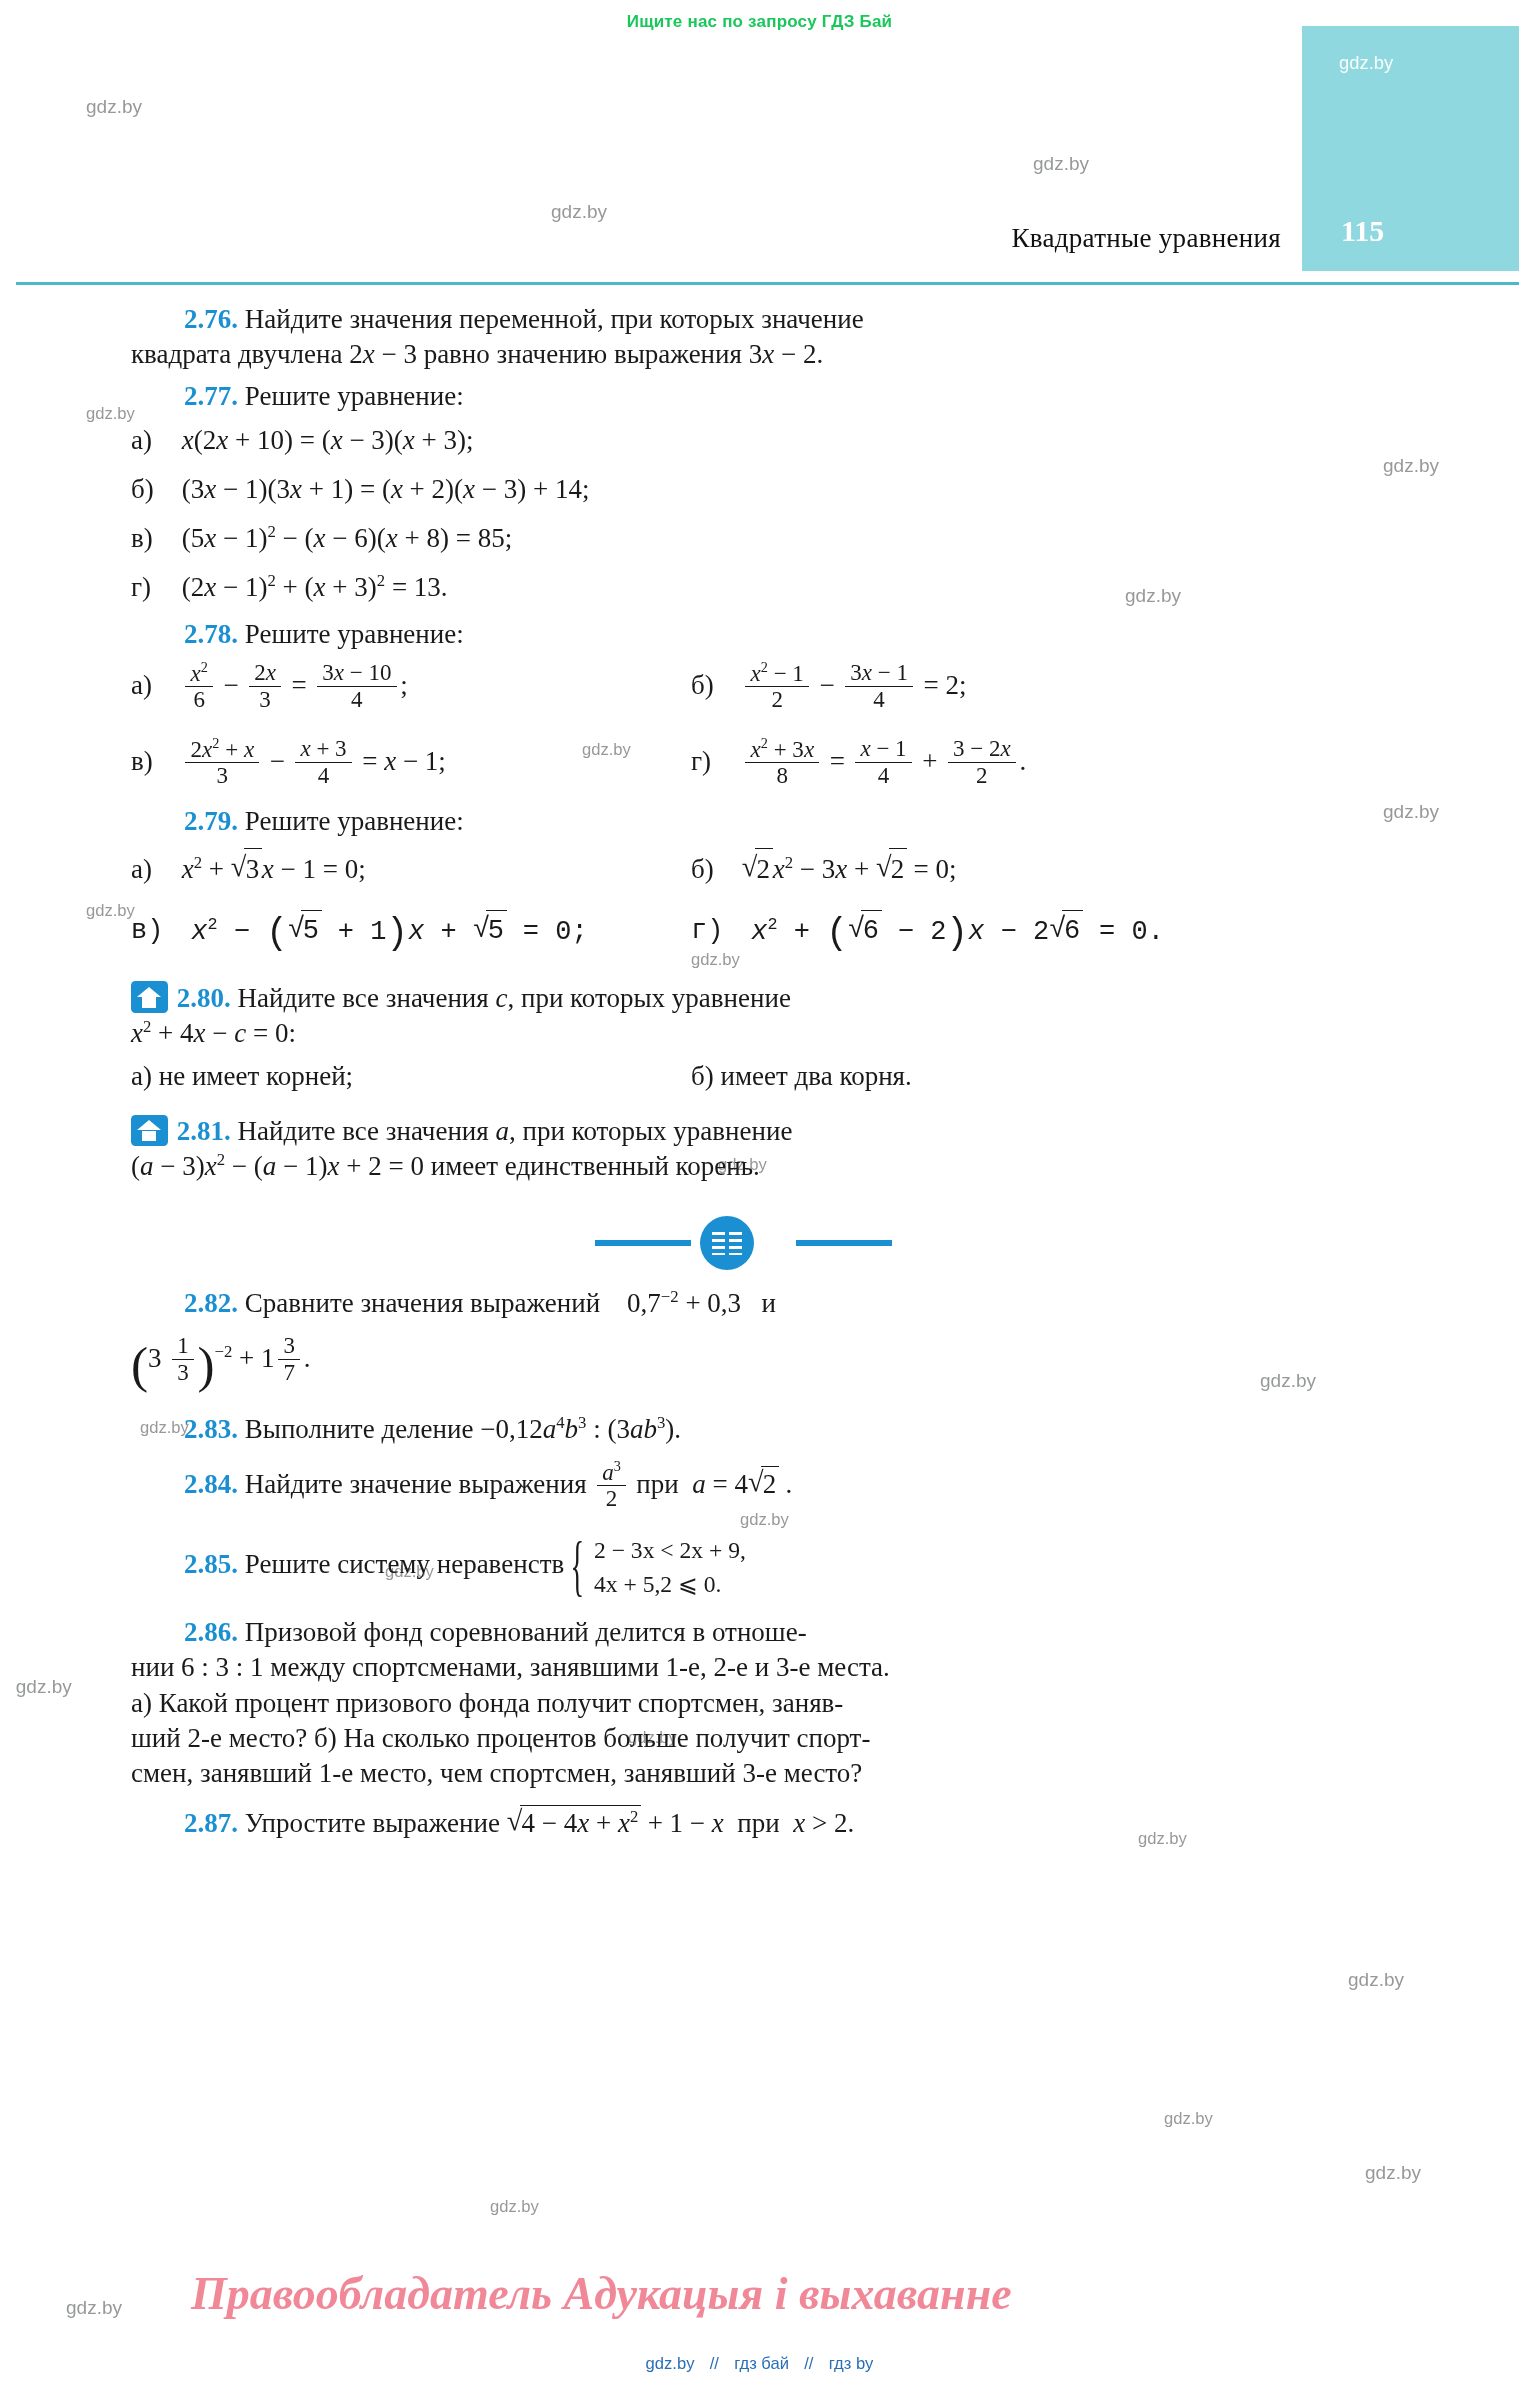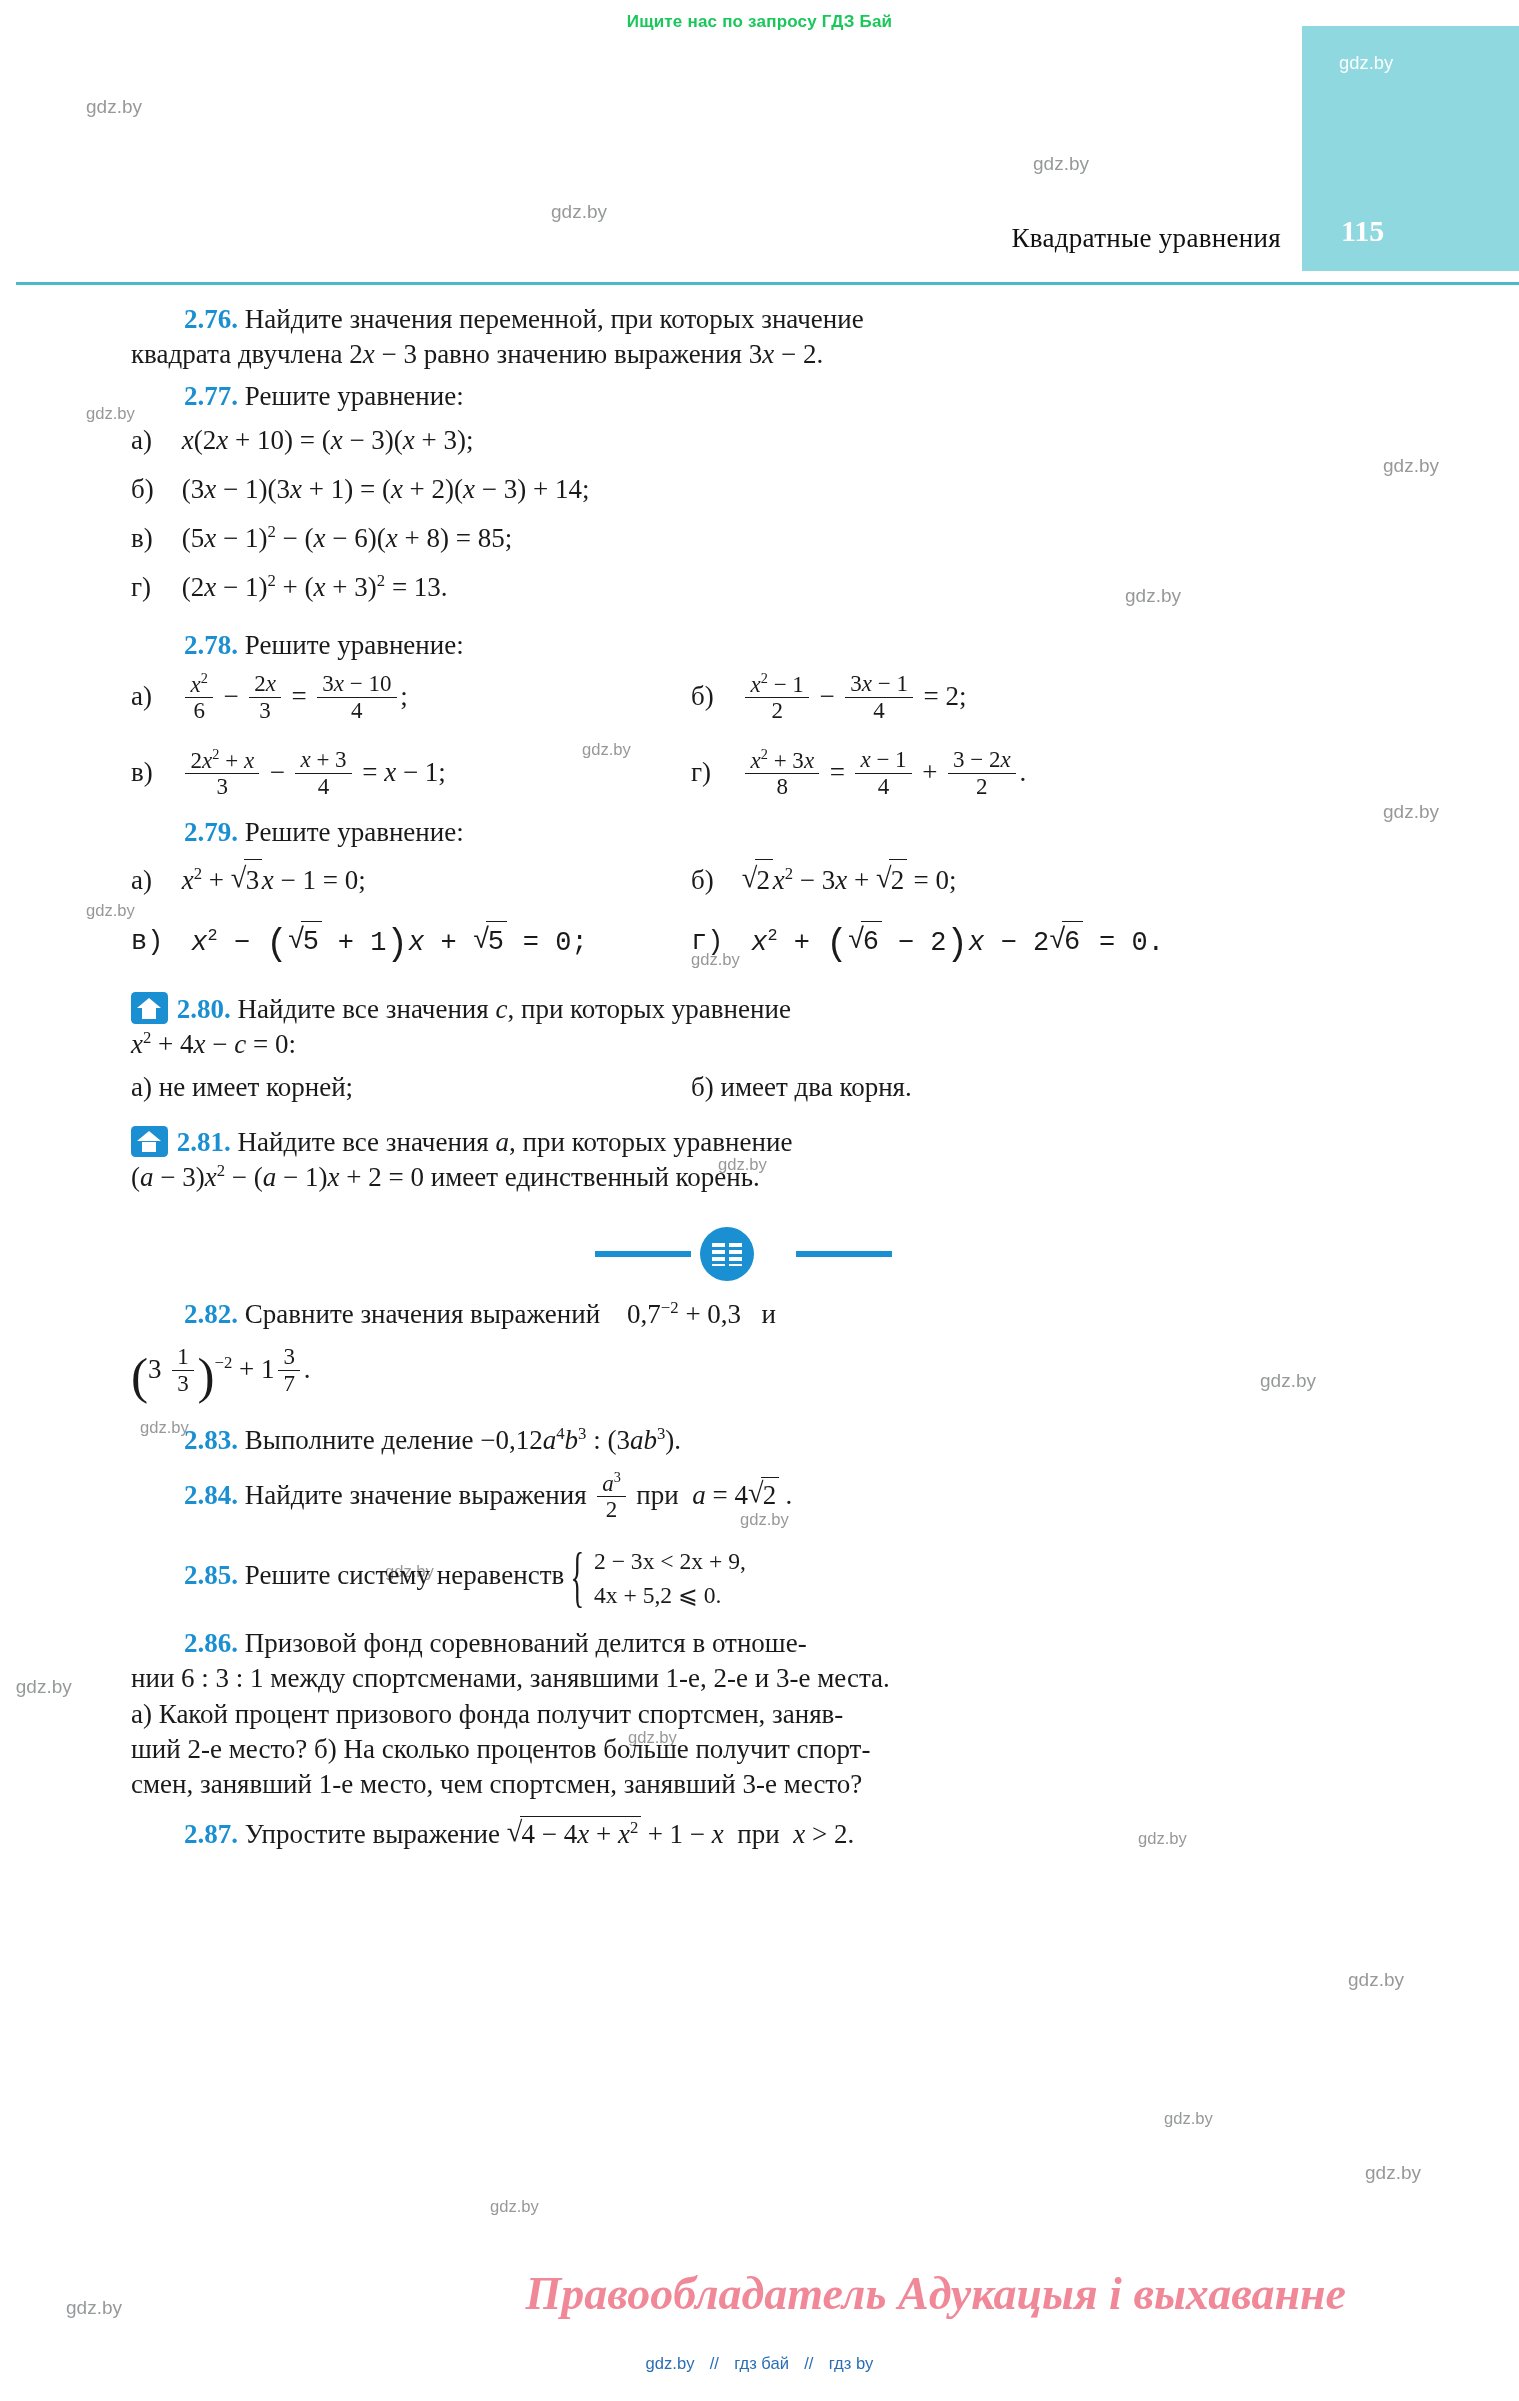--- a/index.html
+++ b/index.html
@@ -250,21 +250,21 @@
     font-size: 26px;
     font-family: "Liberation Serif", serif;
   }
 
   
   .copyright {
     position: absolute;
     left: 191px;
     top: 2267px;
     width: 1155px;
-    text-align: right;
+    text-align: left;
     font-family: "Liberation Serif", serif;
     font-style: italic;
     font-weight: bold;
     font-size: 46px;
     color: #f08898;
     white-space: nowrap;
   }
   .footer-links {
     position: absolute;
     left: 0;
@@ -336,21 +336,21 @@
   </div>
   <div class="eqline">
     <span class="lbl">в)</span>
     (5<i class="v">x</i> − 1)<sup class="ex">2</sup> − (<i class="v">x</i> − 6)(<i class="v">x</i> + 8) = 85;
   </div>
   <div class="eqline">
     <span class="lbl">г)</span>
     (2<i class="v">x</i> − 1)<sup class="ex">2</sup> + (<i class="v">x</i> + 3)<sup class="ex">2</sup> = 13.
   </div>
 
-  <p class="para" style="margin-top:20px;">
+  <p class="para" style="margin-top:9px;">
     <span style="display:inline-block;width:53px;"></span><span class="num-ref">2.78.</span>
     <span>Решите уравнение:</span>
   </p>
   <div class="row" style="margin-top:8.8px;">
     <div class="col-a">
       <div class="eqline">
         <span class="lbl">а)</span>
         <span class="frac"><span class="t"><i class="v">x</i><sup class="ex">2</sup></span><span class="b">6</span></span>
         −
         <span class="frac"><span class="t">2<i class="v">x</i></span><span class="b">3</span></span>

